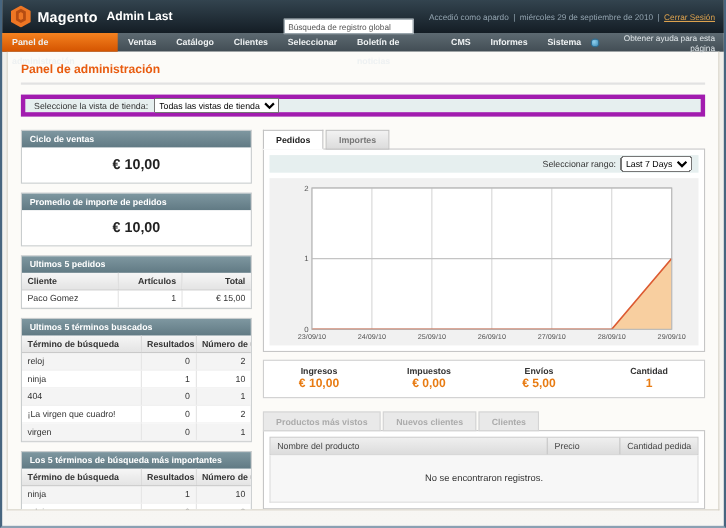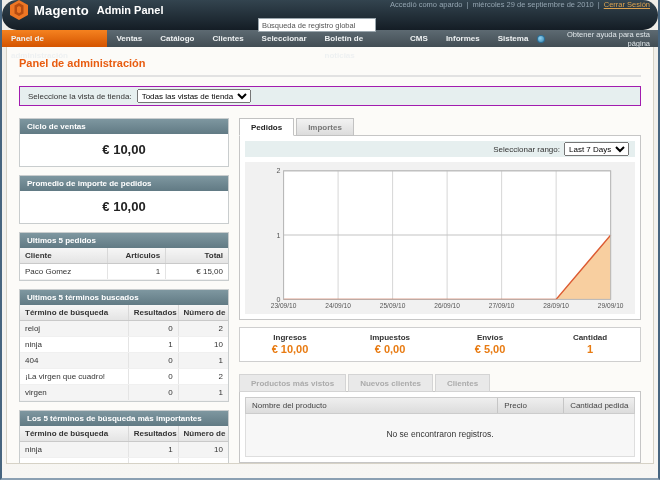--- a/index.html
+++ b/index.html
@@ -3,21 +3,21 @@
 <meta charset="utf-8">
 <style>
   * { box-sizing: border-box; margin: 0; padding: 0; }
   html,body { width:660px; height:480px; overflow:hidden; background:#fff;
     font-family:"Liberation Sans", sans-serif; }
   .window { width:660px; height:480px; border-left:2px solid #47657f; border-right:2px solid #47657f;
     border-bottom:2px solid #8ba0b2; background:linear-gradient(#efede8,#f7f6f3); }
 
   
   .hdr { height:30px; background:linear-gradient(#34465561,#17222b), linear-gradient(#2e3f4d,#131c24);
-    background:linear-gradient(#33444f,#141d25); display:flex; align-items:flex-start; padding:0 8px;border-radius:15px; }
+    background:linear-gradient(#33444f,#141d25); display:flex; align-items:center; padding:0 8px; }
   .logo-wrap { display:flex; align-items:center; gap:6px; }
   .logo-name { color:#fff; font-size:13px; font-weight:bold; letter-spacing:0.2px; }
   .logo-suffix { color:#fff; font-size:11px; font-weight:bold; margin-left:2px; }
   .hdr-search { margin-left:auto; width:118px; height:14px; font-size:7.5px; color:#555;
     border:1px solid #9aa6ad; padding:0 3px; background:#fff;margin-top:18px; }
   .hdr-session { display:flex; align-items:center; gap:4px; margin-left:14px; font-size:7.5px; color:#93a4b0; white-space:nowrap; }
   .hdr-session a { color:#dca24f; text-decoration:underline; }
 
   
   .nav { height:17px; background:linear-gradient(#5d6a72,#424d54); display:flex; align-items:stretch; }
@@ -27,21 +27,21 @@
     font-size:7.5px; color:#dfe5e8;text-align:right; }
   .help-globe { width:8px; height:8px; border-radius:50%; background:radial-gradient(circle at 35% 35%, #8fd0ee, #3a88b4);
     border:1px solid #2b6f97; display:inline-block; }
 
   
   .main { padding:0 4px; }
   .container { background:#fcfbf8; border:1px solid #d6d2c6; border-top:none; height:417px;
     padding:8px 12px 8px; overflow:hidden; }
   .page-title { font-size:11px; font-weight:bold; color:#e85c10; margin:2px 0 6px; }
   .divider { height:2px; background:#e2e2e2; margin-bottom:9px; }
-  .store-bar { height:20px; background:#e6efef; border:1px solid #a21caf; display:flex; align-items:center;
+  .store-bar { height:20px; background:#e6efef; border:4px solid #a21caf; display:flex; align-items:center;
     gap:5px; padding:0 8px; font-size:8px; color:#333; }
   .store-bar select, .range-bar select { font-size:8px; height:14px; }
 
   .cols { display:flex; gap:10px; margin-top:12px; }
   .left-col { width:210px; flex:none; display:flex; flex-direction:column; gap:8px; }
   .right-col { flex:1; min-width:0; }
 
   
   .box { border:1px solid #c9cdce; background:#fff; }
   .box-head { background:linear-gradient(#7e97a0,#617a84); color:#fff; font-size:8px; font-weight:bold;
@@ -90,21 +90,21 @@
 <div class="window">
 
   <div class="hdr">
     <div class="logo-wrap">
       <svg width="18" height="20" viewBox="0 0 18 20">
         <polygon points="9,0 18,5 18,15 9,20 0,15 0,5" fill="#ee7624"></polygon>
         <polygon points="9,3 13.5,5.5 13.5,13.5 9,16 4.5,13.5 4.5,5.5" fill="#b54c12"></polygon>
         <polygon points="9,6 11,7.2 11,12 9,13.2 7,12 7,7.2" fill="#ee7624"></polygon>
       </svg>
       <span class="logo-name">Magento</span>
-      <span class="logo-suffix">Admin Panel</span>
+      <span class="logo-suffix">Admin Last</span>
     </div>
     <input class="hdr-search" type="text" value="Búsqueda de registro global" style="">
     <div class="hdr-session">
       <span>Accedió como apardo</span>
       <span>|</span>
       <span>miércoles 29 de septiembre de 2010</span>
       <span>|</span>
       <a href="#">Cerrar Sesión</a>
     </div>
   </div>

